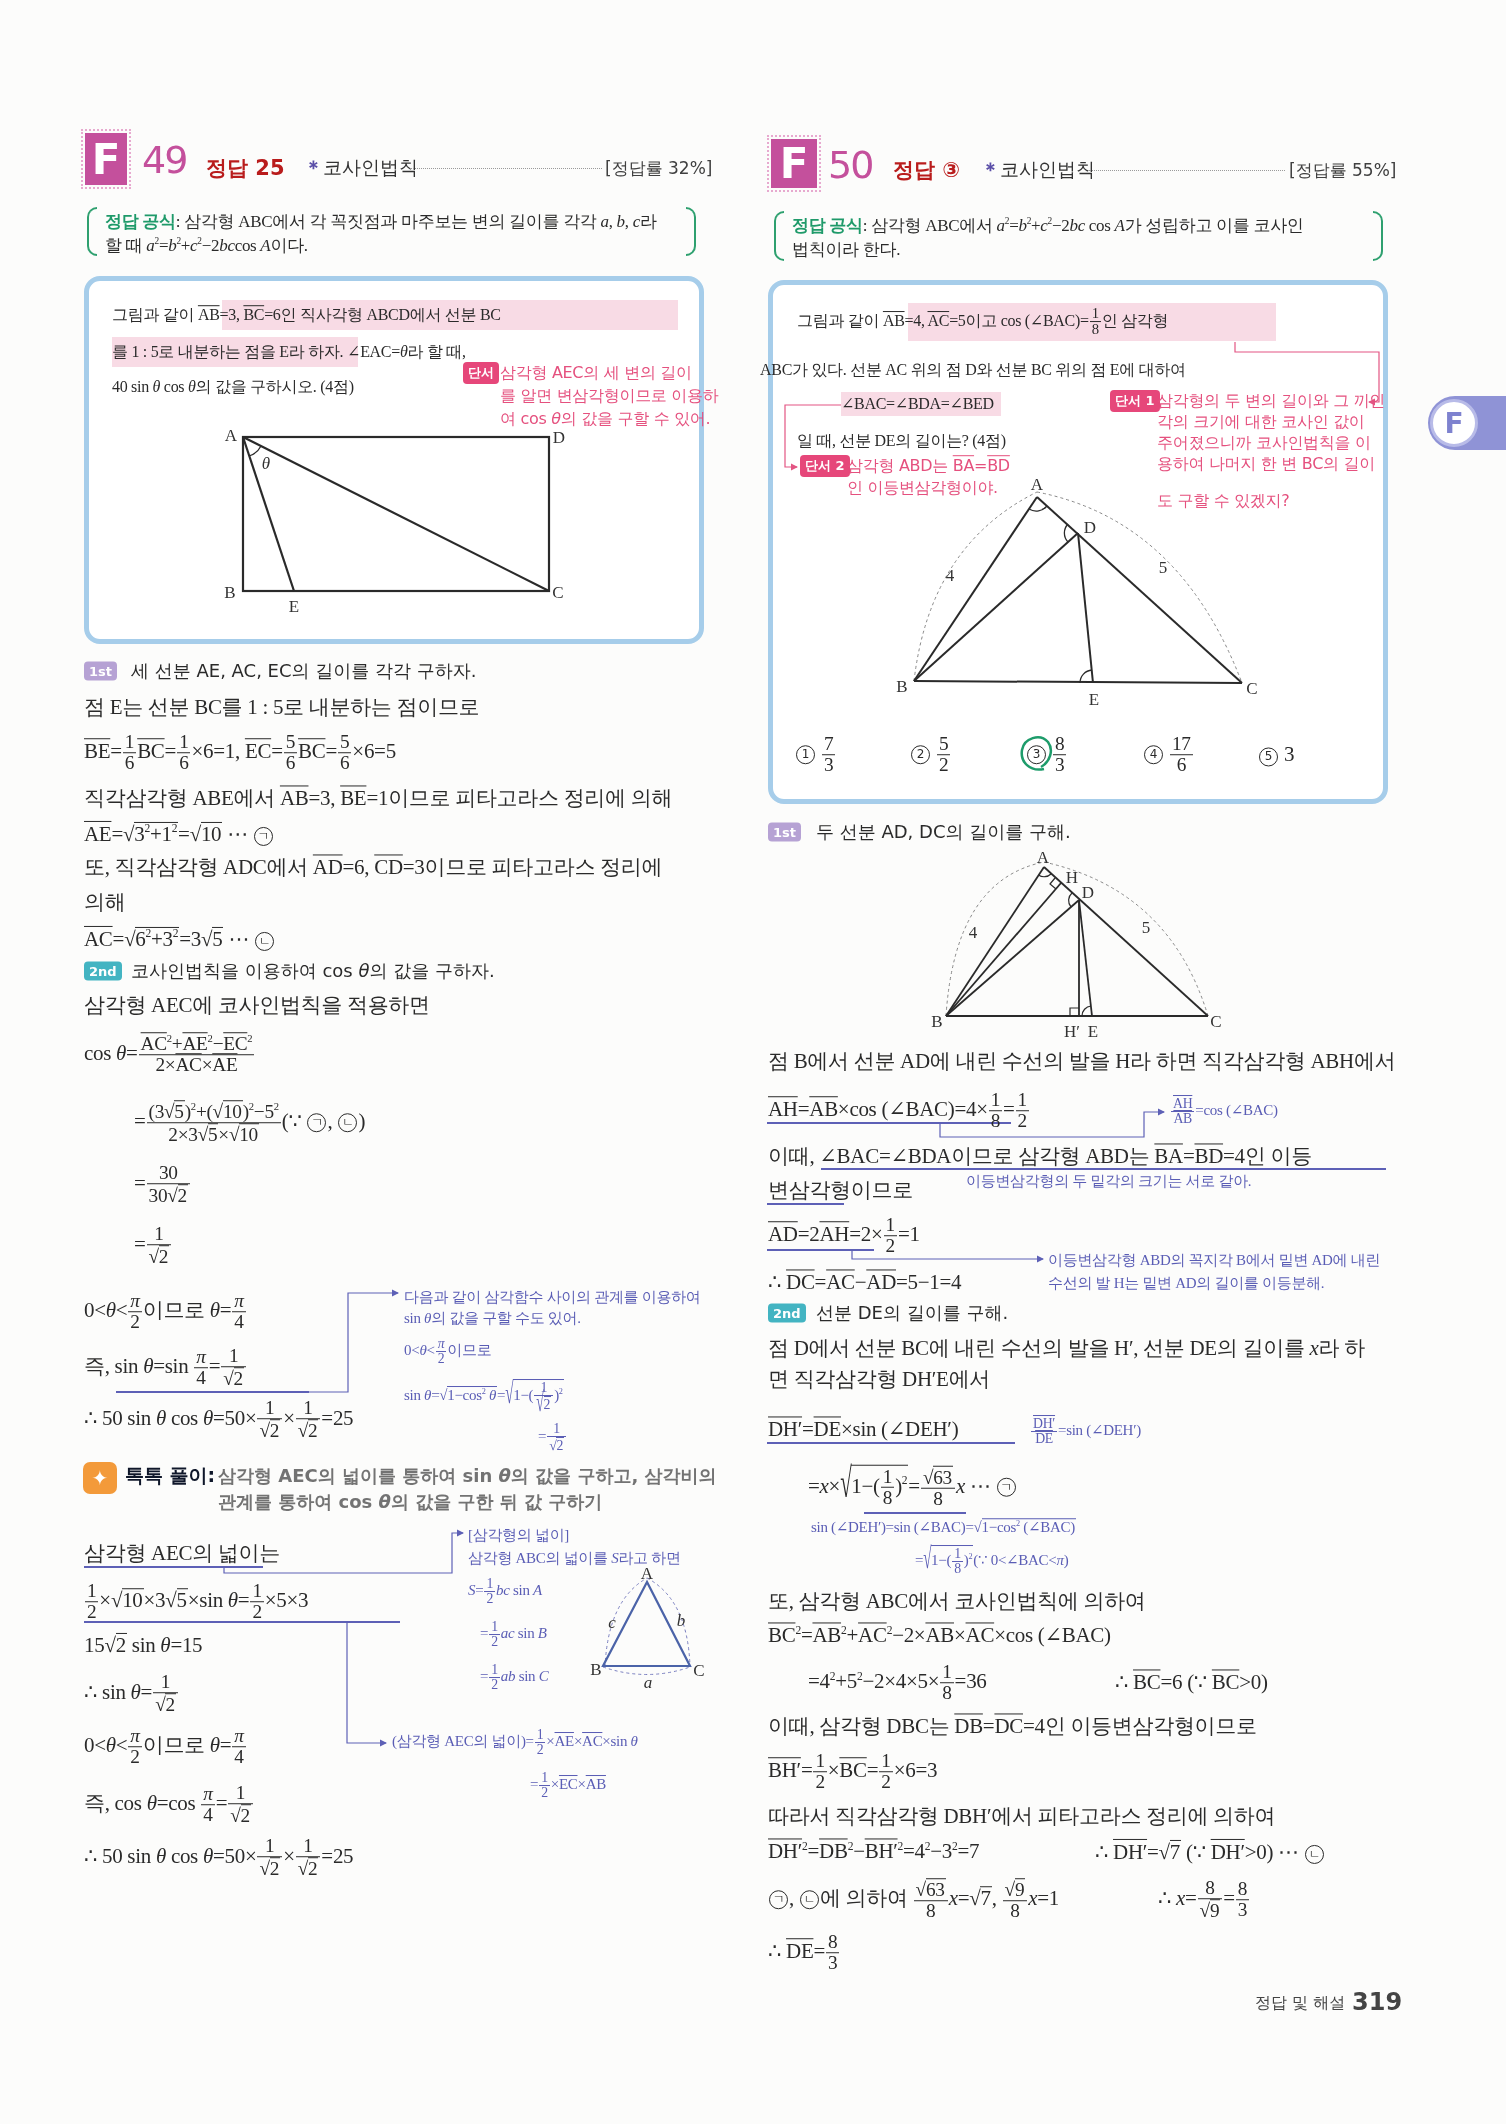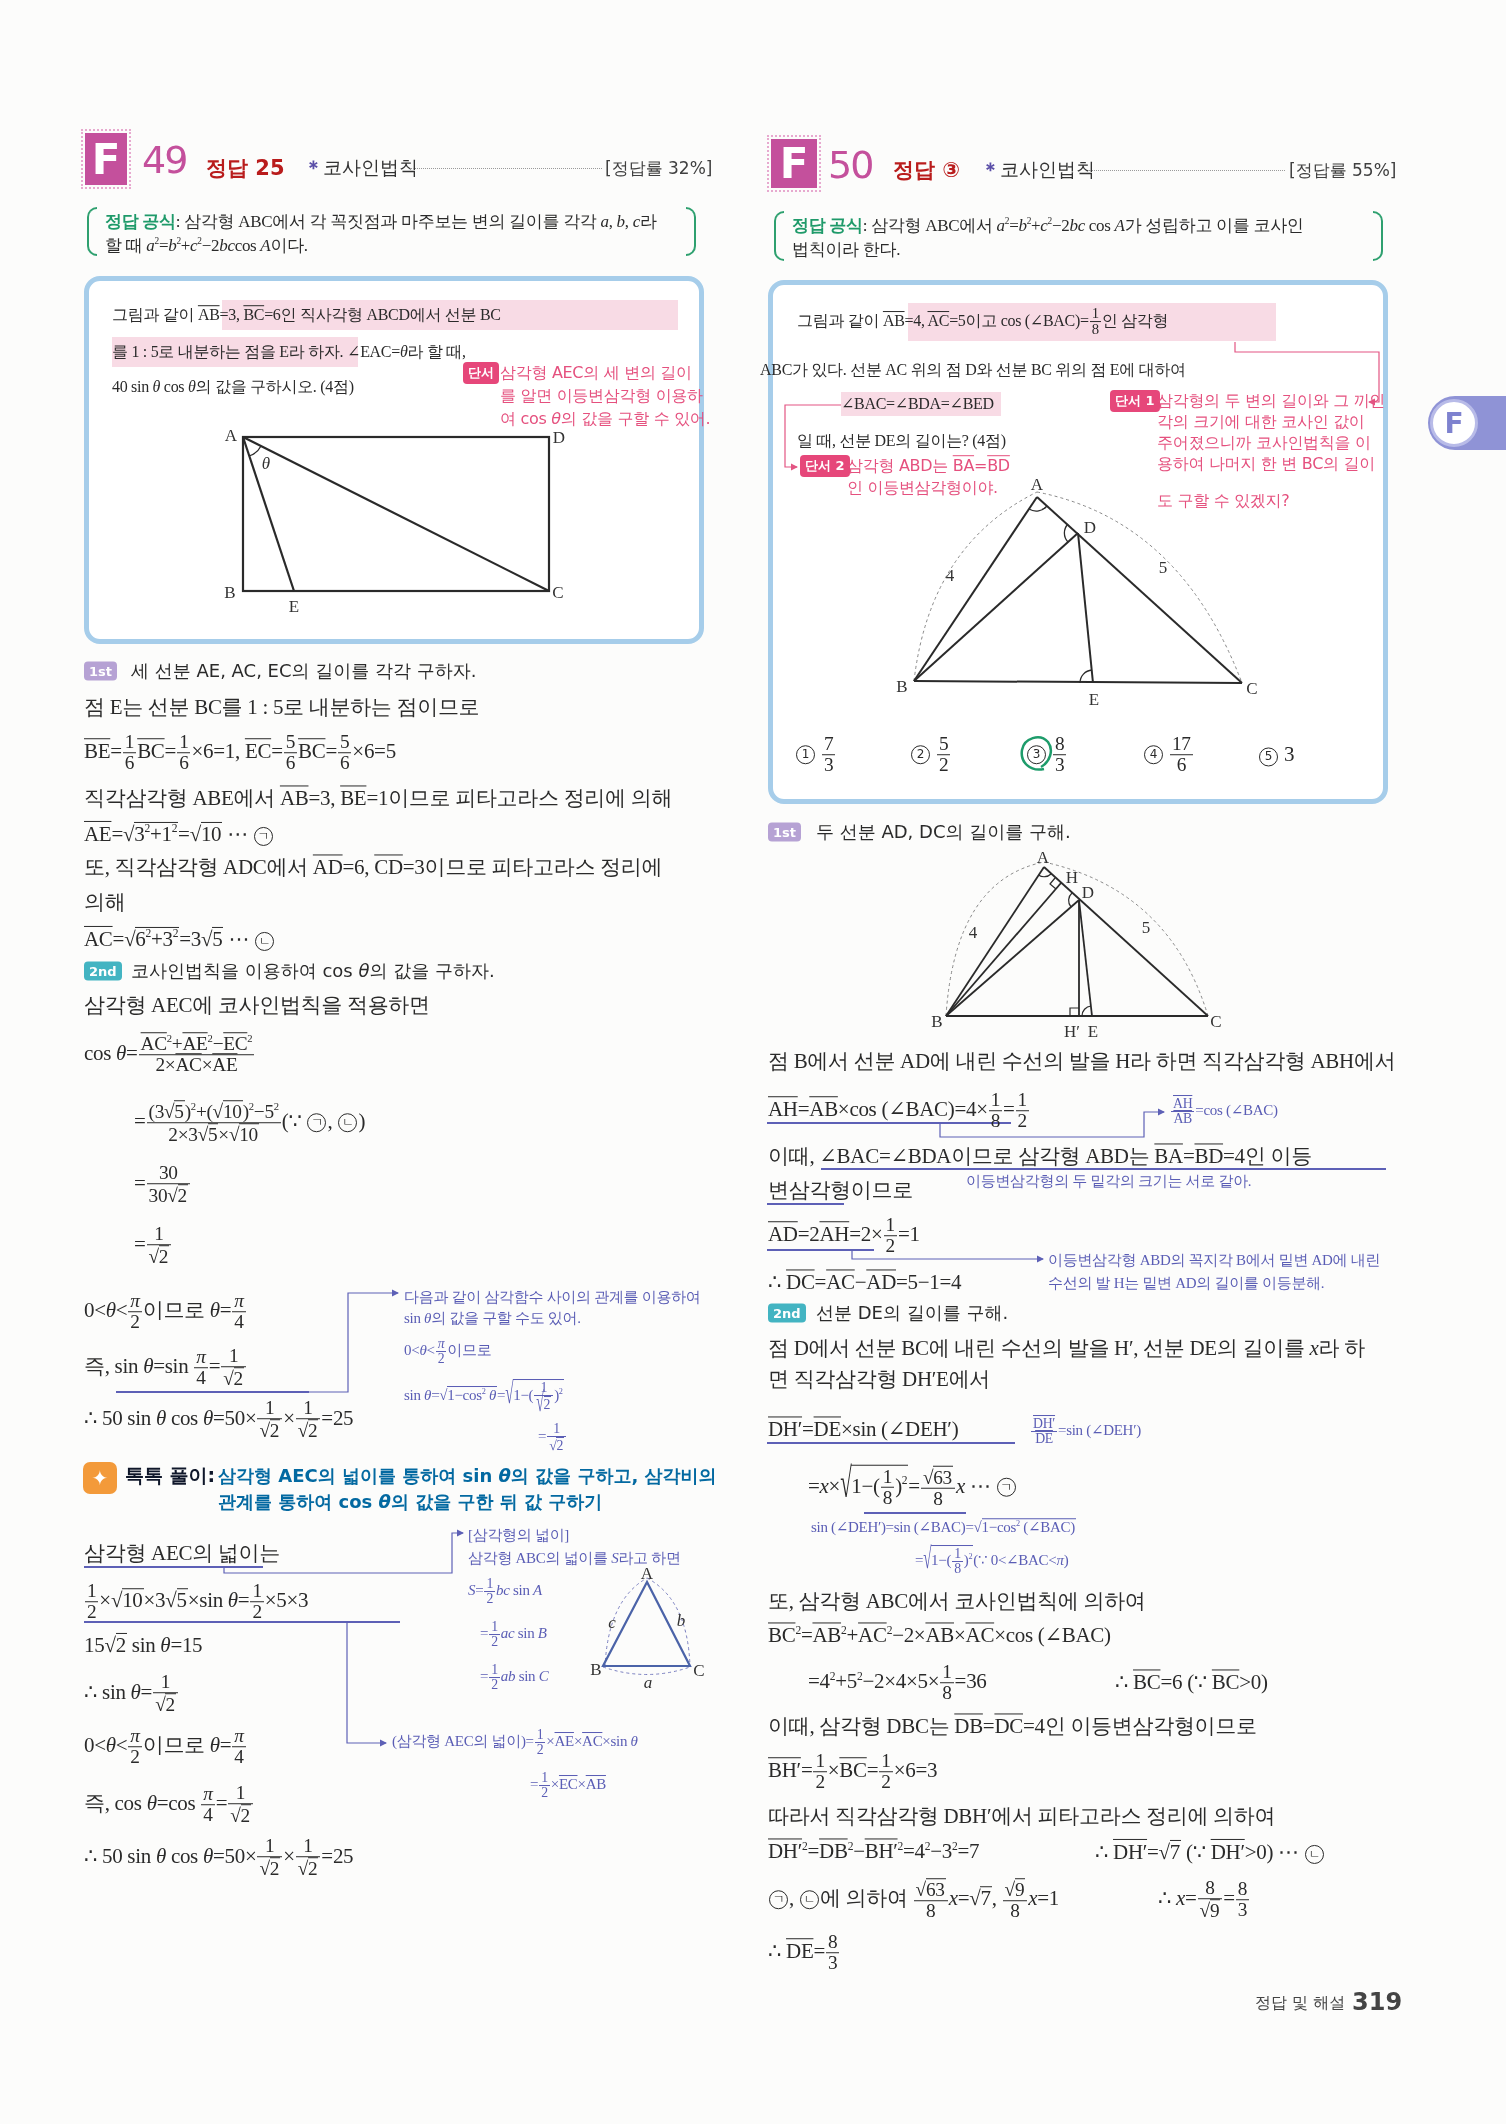--- a/index.html
+++ b/index.html
@@ -33,21 +33,21 @@
   .brk{position:absolute;width:8px;border:2.5px solid #2ea06f;z-index:3}
   .brk.l{border-right:none;border-radius:10px 0 0 10px}
   .brk.r{border-left:none;border-radius:0 10px 10px 0}
   .badge{position:absolute;transform:translateY(-50%);color:#fff;font:bold 13px "DejaVu Sans",sans-serif;padding:2px 5px;border-radius:4px;z-index:3;white-space:nowrap}
   .b-hint{background:#e6477a}
   .b-1st{background:#b6a2d4}
   .b-2nd{background:#43b4c2}
   .step-title{position:absolute;transform:translateY(-50%);font:18px "DejaVu Sans",sans-serif;z-index:3;white-space:nowrap}
   .tip-icon{position:absolute;background:#f39a3a;border-radius:7px;color:#fff;font-size:20px;display:flex;align-items:center;justify-content:center;z-index:3}
   .tip-label{position:absolute;transform:translateY(-50%);color:#0f172a;font:bold 19px "DejaVu Sans",sans-serif;z-index:3}
-  .tip-text{position:absolute;transform:translateY(-50%);font:bold 18px "DejaVu Sans",sans-serif;color:#0369a1;z-index:3;white-space:nowrap}
+  .tip-text{position:absolute;transform:translateY(-50%);font:bold 18px "DejaVu Sans",sans-serif;color:#737373;z-index:3;white-space:nowrap}
   svg.overlay{position:absolute;left:0;top:0;z-index:2;pointer-events:none}
   svg text{font-family:"Liberation Serif","DejaVu Serif",serif;font-size:17px;fill:#333}
   .side-tab{position:absolute;left:1428px;top:396px;width:78px;height:54px;background:#8f93d6;border-radius:27px 0 0 27px;z-index:3}
   .side-circle{position:absolute;left:1430px;top:399px;width:42px;height:42px;border-radius:50%;background:#fff;border:3px solid #b8bbe8;color:#7e82cf;font:bold 28px "DejaVu Sans",sans-serif;display:flex;align-items:center;justify-content:center;z-index:4}
   .footer-label{position:absolute;left:1255px;top:2003px;transform:translateY(-50%);font:16px "DejaVu Sans",sans-serif;color:#444}
   .footer-num{position:absolute;left:1352px;top:2002px;transform:translateY(-50%);font:bold 24px "DejaVu Sans",sans-serif;color:#444}
 </style>
 </head>
 <body>
 
@@ -66,21 +66,21 @@
 <div class="ln fm" style="left:105px;top:246px"><span class="grp"><span class="t">할 때 </span><span class="it"><span class="t">a</span></span><sup class="sup"><span class="t">2</span></sup><span class="t">=</span><span class="it"><span class="t">b</span></span><sup class="sup"><span class="t">2</span></sup><span class="t">+</span><span class="it"><span class="t">c</span></span><sup class="sup"><span class="t">2</span></sup><span class="t">−2</span><span class="it"><span class="t">bc</span></span><span class="t">cos </span><span class="it"><span class="t">A</span></span><span class="t">이다.</span></span></div>
 
 <div class="box" style="left:84px;top:276px;width:620px;height:368px"></div>
 <div class="hl" style="left:222px;top:300px;width:456px;height:30px"></div>
 <div class="hl" style="left:112px;top:337px;width:246px;height:30px"></div>
 <div class="ln q" style="left:112px;top:315px"><span class="grp"><span class="t">그림과 같이 </span><span class="ol"><span class="t">AB</span></span><span class="t">=3, </span><span class="ol"><span class="t">BC</span></span><span class="t">=6인 직사각형 ABCD에서 선분 BC</span></span></div>
 <div class="ln q" style="left:112px;top:352px"><span class="grp"><span class="t">를 1 : 5로 내분하는 점을 E라 하자. ∠EAC=</span><span class="it"><span class="t">θ</span></span><span class="t">라 할 때,</span></span></div>
 <div class="ln q" style="left:112px;top:387px"><span class="grp"><span class="t">40 sin </span><span class="it"><span class="t">θ</span></span><span class="t"> cos </span><span class="it"><span class="t">θ</span></span><span class="t">의 값을 구하시오. (4점)</span></span></div>
 <div class="badge b-hint" style="left:463px;top:373px">단서</div>
 <div class="ln pink" style="left:500px;top:373px">삼각형 AEC의 세 변의 길이</div>
-<div class="ln pink" style="left:500px;top:396px">를 알면 이등변삼각형 이용하</div>
+<div class="ln pink" style="left:500px;top:396px">를 알면 변삼각형이므로 이용하</div>
 <div class="ln pink" style="left:500px;top:419px"><span class="grp"><span class="t">여 cos </span><span class="it"><span class="t">θ</span></span><span class="t">의 값을 구할 수 있어.</span></span></div>
 
 <div class="badge b-1st" style="left:84px;top:671px">1st</div>
 <div class="step-title" style="left:131px;top:671px">세 선분 AE, AC, EC의 길이를 각각 구하자.</div>
 <div class="ln" style="left:84px;top:708px">점 E는 선분 BC를 1 : 5로 내분하는 점이므로</div>
 <div class="ln" style="left:84px;top:753px"><span class="grp"><span class="ol"><span class="t">BE</span></span><span class="t">=</span><span class="frac"><span class="num"><span class="t">1</span></span><span class="den"><span class="t">6</span></span></span><span class="ol"><span class="t">BC</span></span><span class="t">=</span><span class="frac"><span class="num"><span class="t">1</span></span><span class="den"><span class="t">6</span></span></span><span class="t">×6=1, </span><span class="ol"><span class="t">EC</span></span><span class="t">=</span><span class="frac"><span class="num"><span class="t">5</span></span><span class="den"><span class="t">6</span></span></span><span class="ol"><span class="t">BC</span></span><span class="t">=</span><span class="frac"><span class="num"><span class="t">5</span></span><span class="den"><span class="t">6</span></span></span><span class="t">×6=5</span></span></div>
 <div class="ln" style="left:84px;top:799px"><span class="grp"><span class="t">직각삼각형 ABE에서 </span><span class="ol"><span class="t">AB</span></span><span class="t">=3, </span><span class="ol"><span class="t">BE</span></span><span class="t">=1이므로 피타고라스 정리에 의해</span></span></div>
 <div class="ln" style="left:84px;top:834px"><span class="grp"><span class="ol"><span class="t">AE</span></span><span class="t">=</span><span class="sqrt"><span class="rad">√</span><span class="radicand"><span class="grp"><span class="t">3</span><sup class="sup"><span class="t">2</span></sup><span class="t">+1</span><sup class="sup"><span class="t">2</span></sup></span></span></span><span class="t">=</span><span class="sqrt"><span class="rad">√</span><span class="radicand"><span class="t">10</span></span></span><span class="t"> ⋯ </span><span class="circ"><span class="t">ㄱ</span></span></span></div>
 <div class="ln" style="left:84px;top:868px"><span class="grp"><span class="t">또, 직각삼각형 ADC에서 </span><span class="ol"><span class="t">AD</span></span><span class="t">=6, </span><span class="ol"><span class="t">CD</span></span><span class="t">=3이므로 피타고라스 정리에</span></span></div>
 <div class="ln" style="left:84px;top:903px">의해</div>

